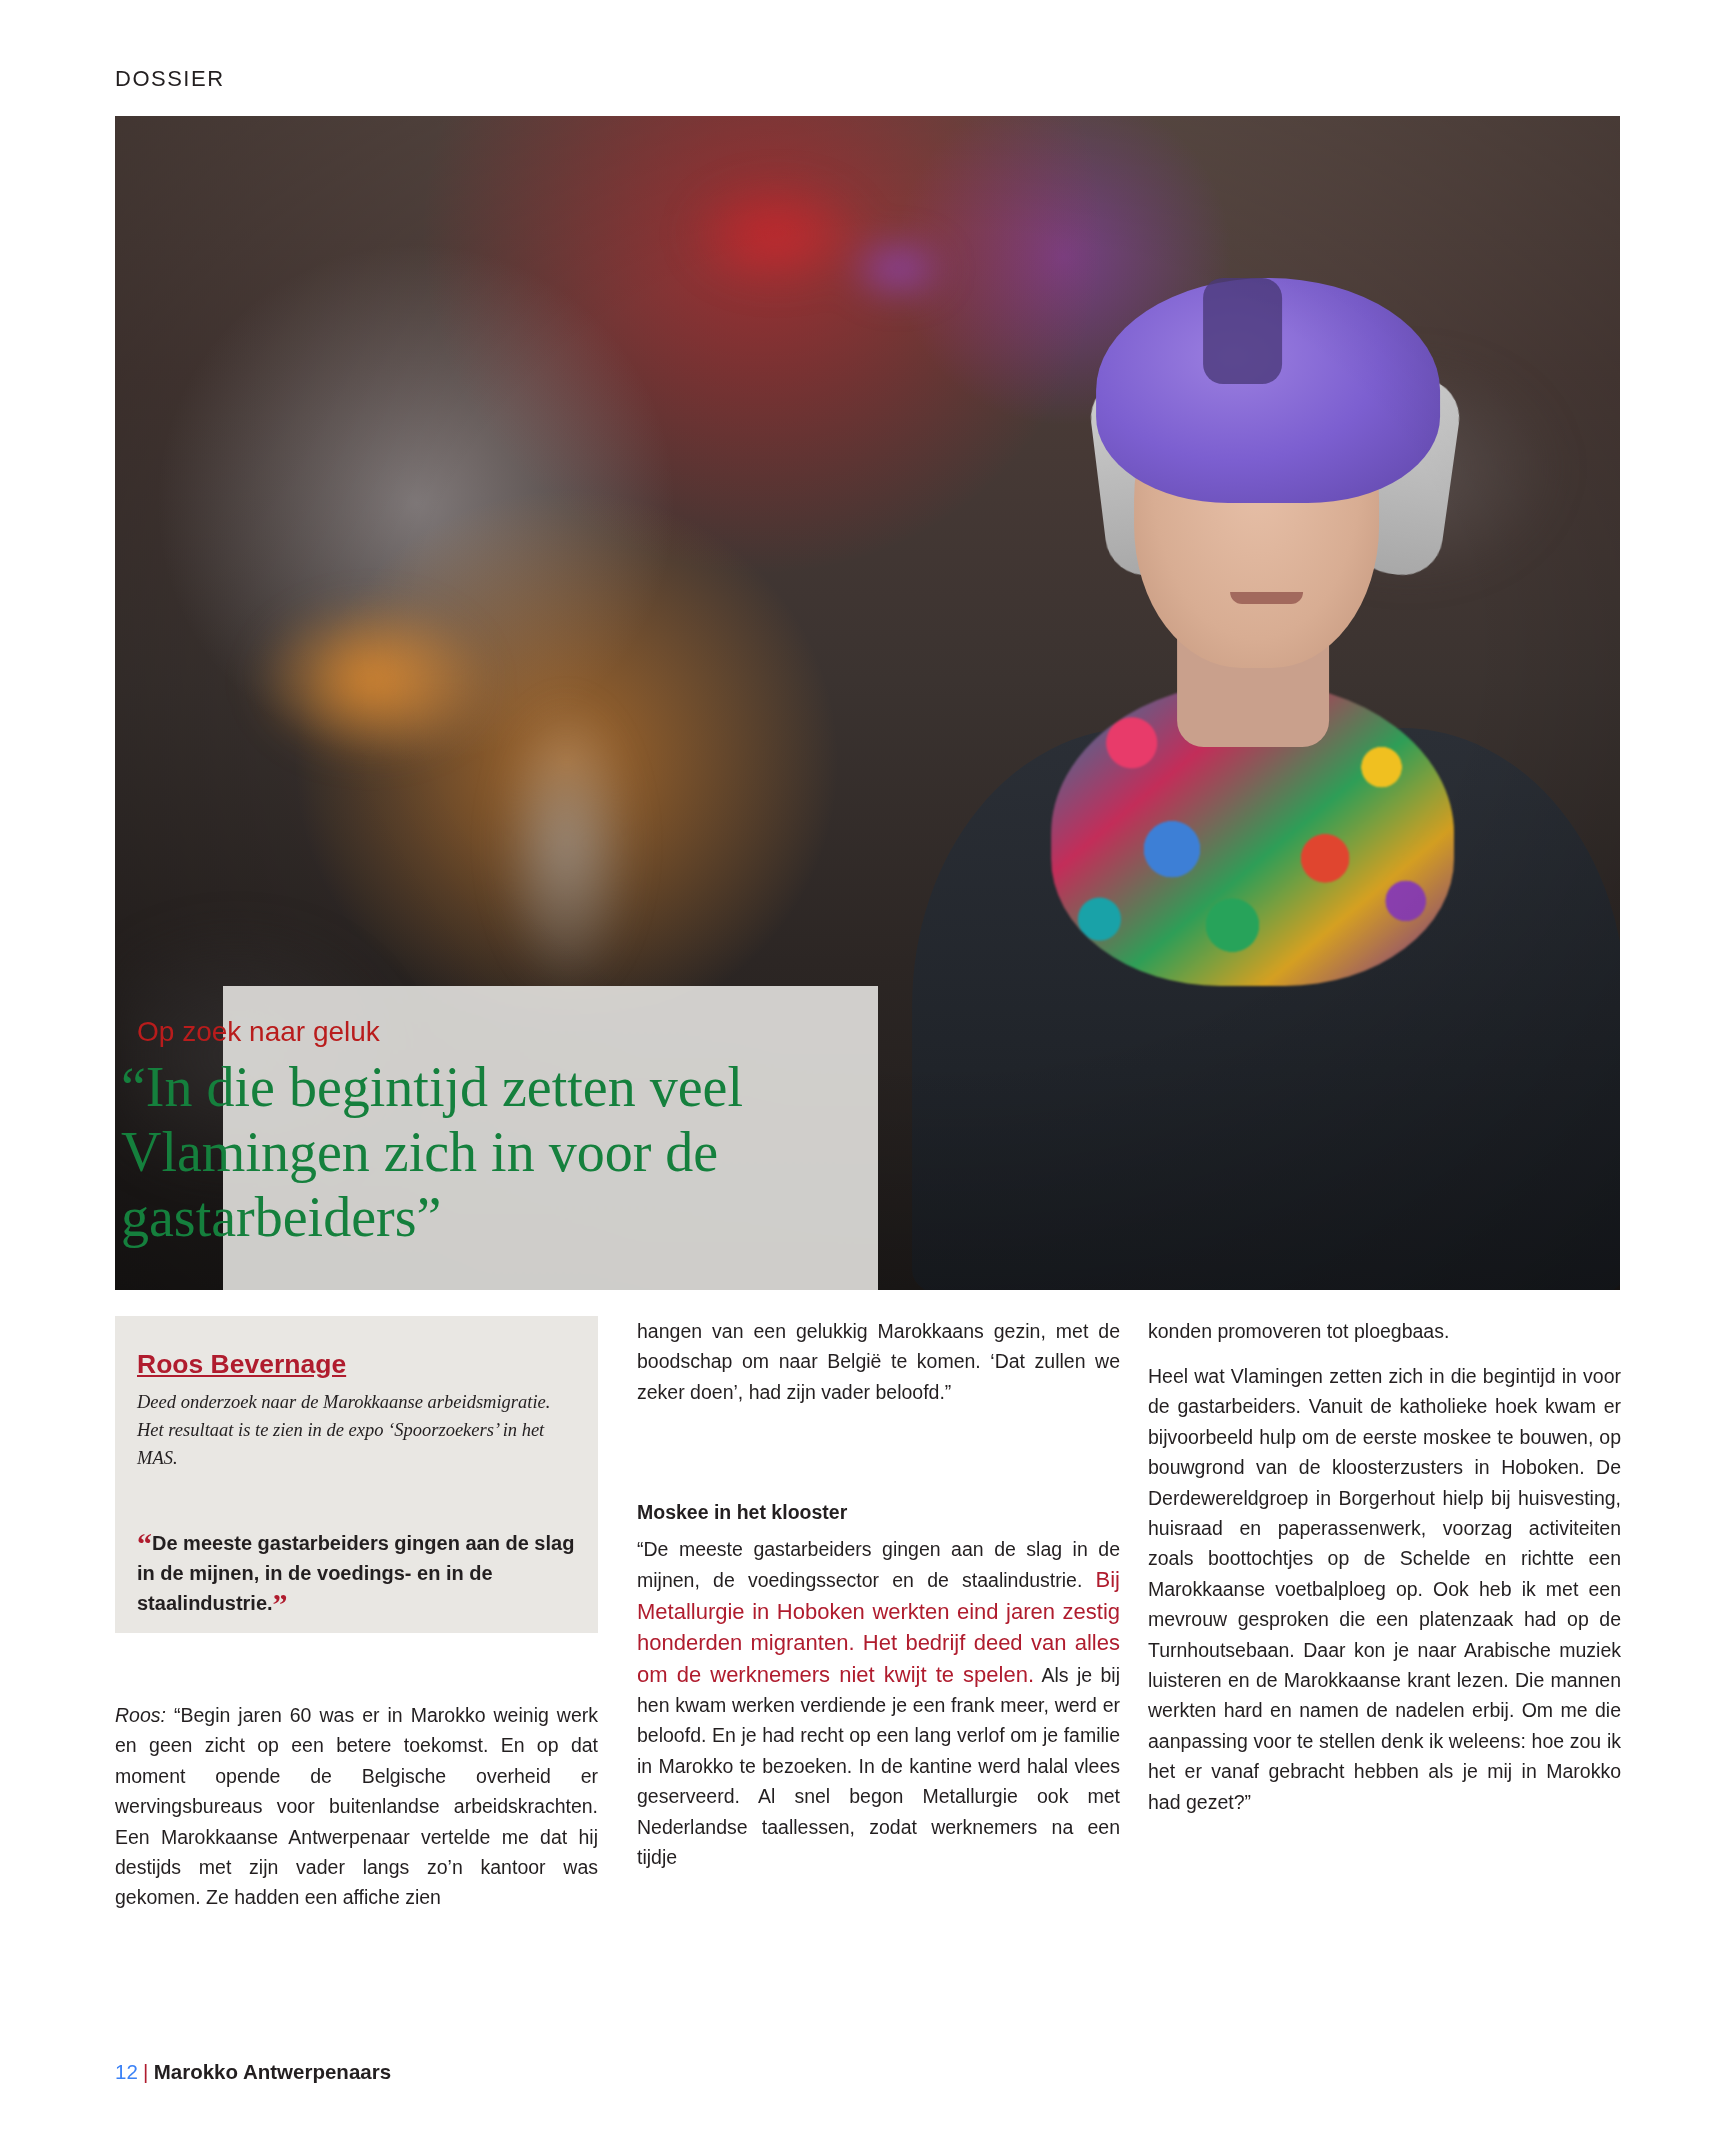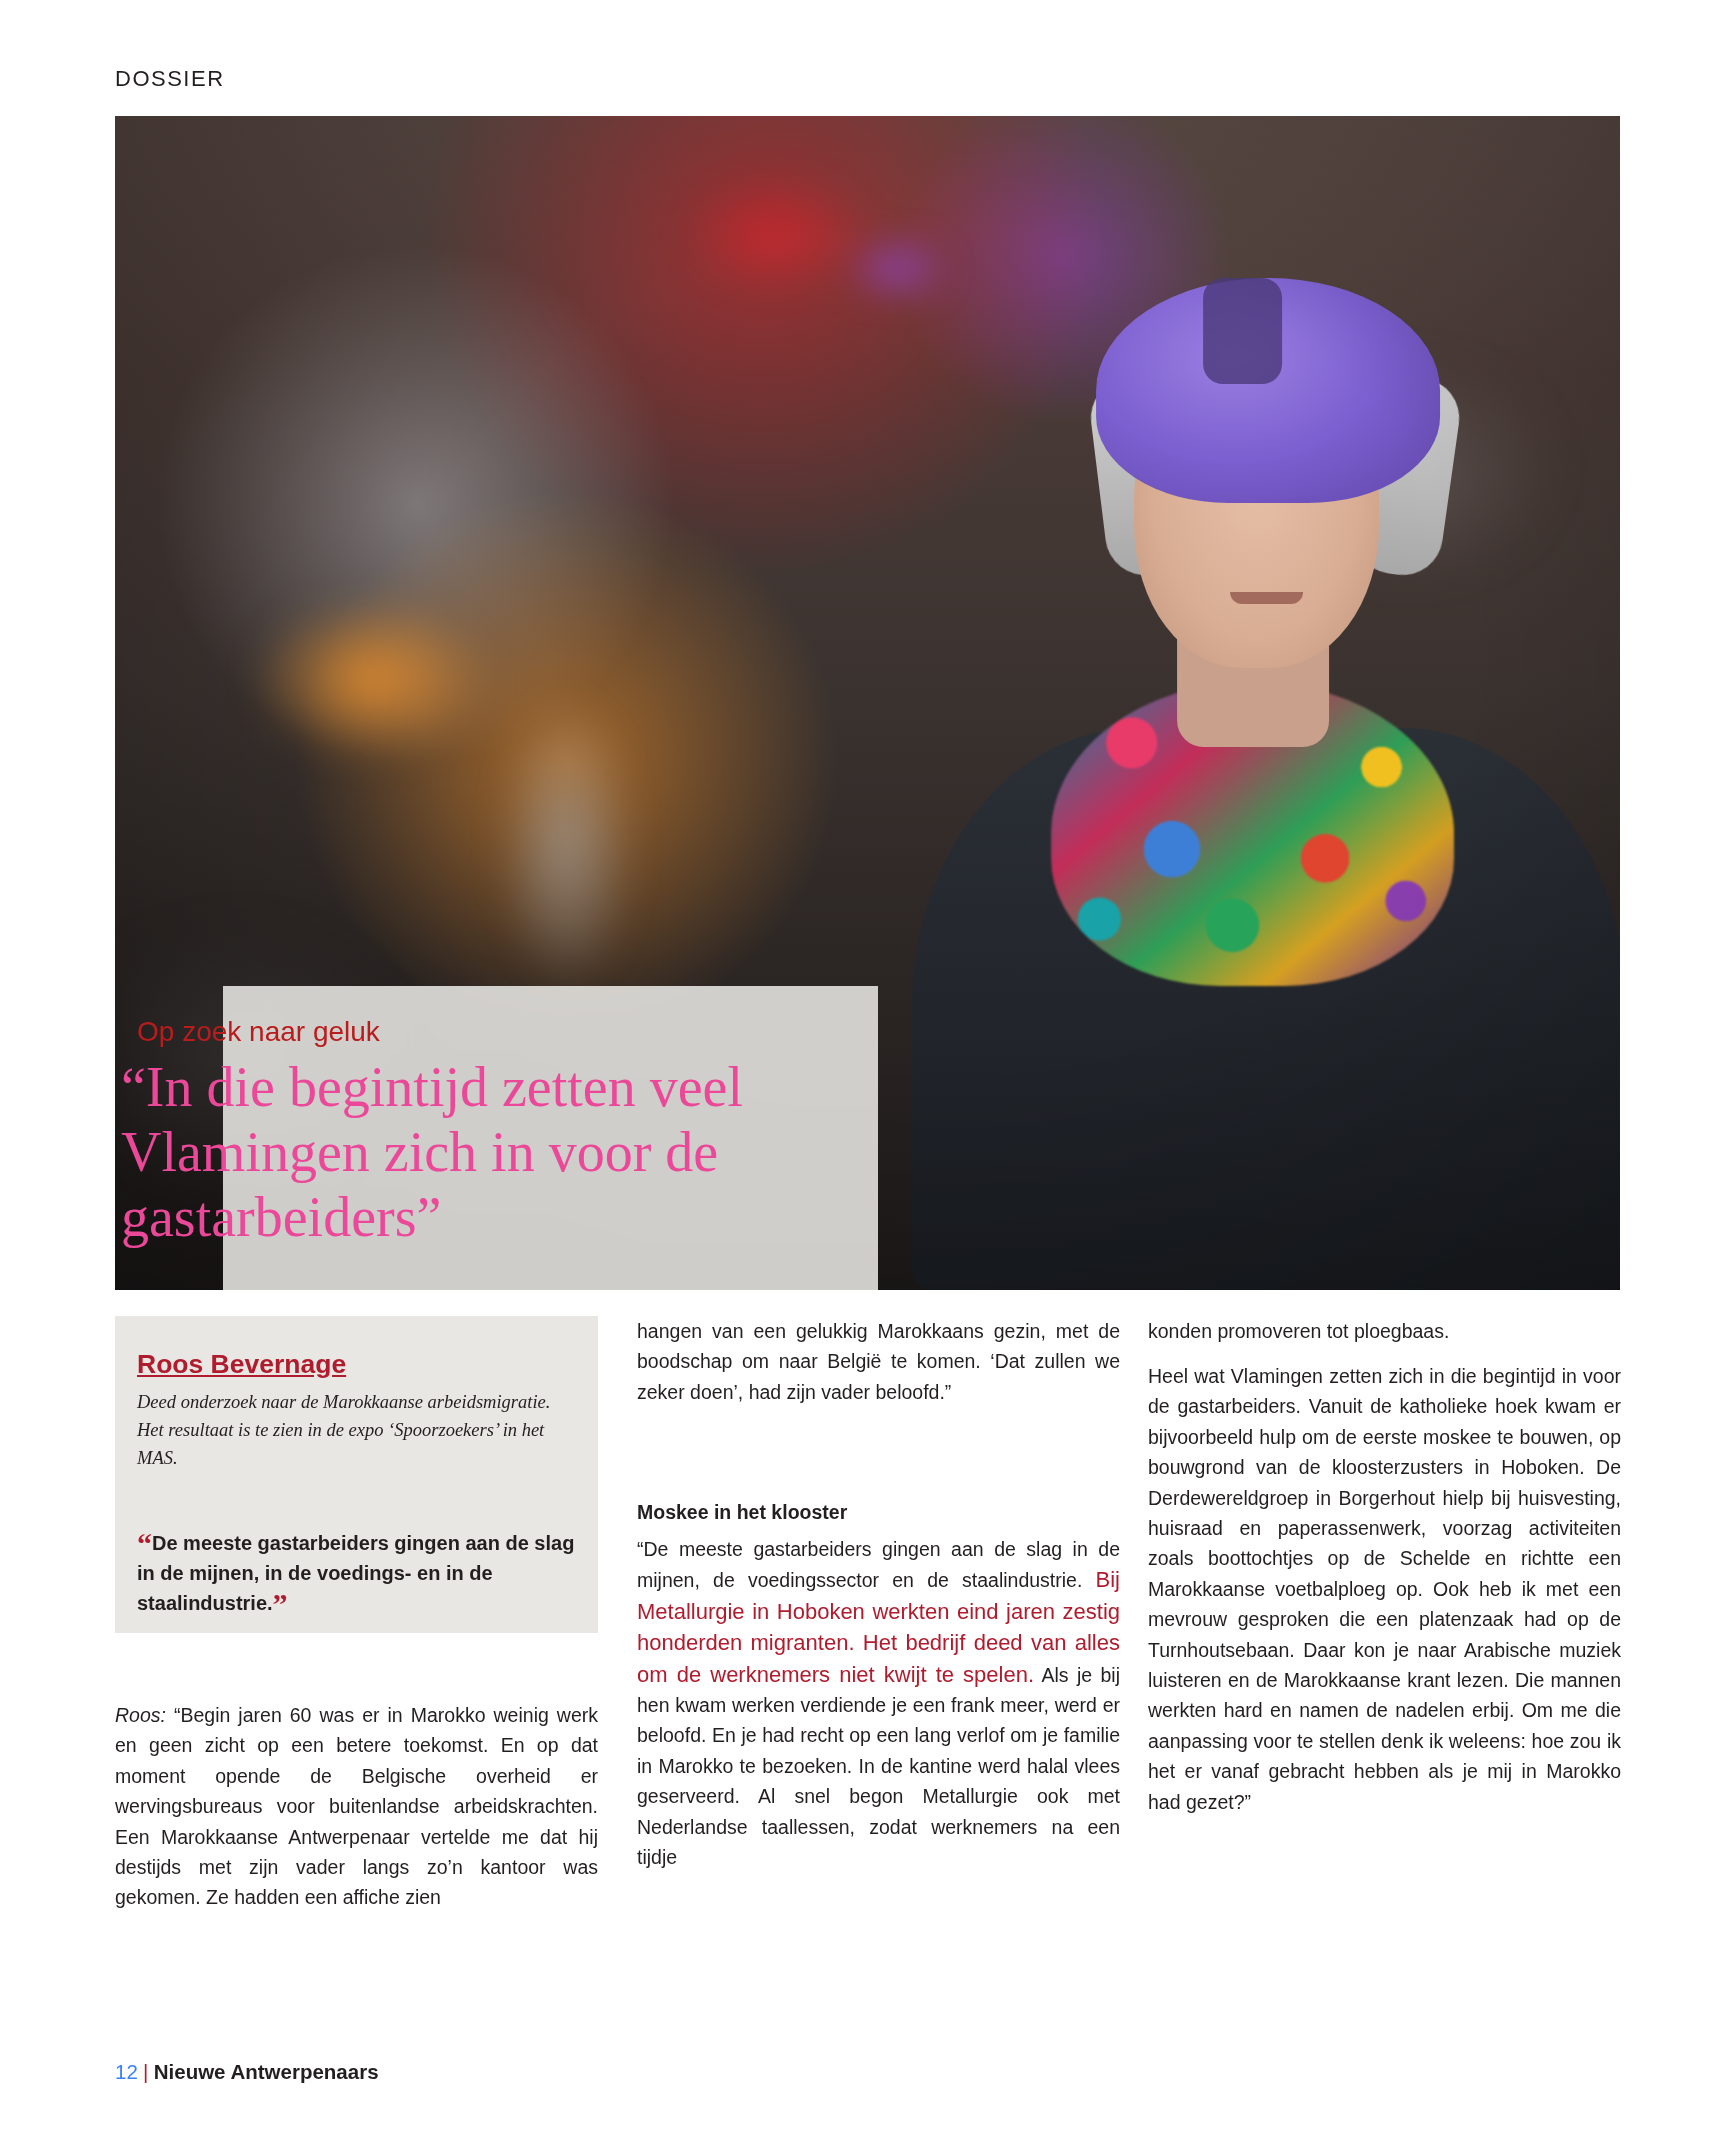--- a/index.html
+++ b/index.html
@@ -199,21 +199,21 @@
     font-family: "Liberation Sans", sans-serif;
   }
   .headline {
     position: absolute;
     left: 114px;
     top: 1055px;
     width: 675px;
     font-family: "Liberation Serif", serif;
     font-size: 56px;
     line-height: 1.16;
-    color: #ec4899;
+    color: #15803d;
   }
 
   .byline-box {
     position: absolute;
     left: 108px;
     top: 1316px;
     width: 483px;
     height: 317px;
     background: #e9e7e3;
   }
@@ -368,17 +368,17 @@
     <span class="highlight">Bij Metallurgie in Hoboken werkten eind jaren zestig honderden migranten. Het bedrijf deed van alles om de werknemers niet kwijt te spelen.</span>
     <span>Als je bij hen kwam werken verdiende je een frank meer, werd er beloofd. En je had recht op een lang verlof om je familie in Marokko te bezoeken. In de kantine werd halal vlees geserveerd. Al snel begon Metallurgie ook met Nederlandse taallessen, zodat werknemers na een tijdje</span>
   </div>
 
   <div class="col3-body">
     <p>konden promoveren tot ploegbaas.</p>
     <p>Heel wat Vlamingen zetten zich in die begintijd in voor de gastarbeiders. Vanuit de katholieke hoek kwam er bijvoorbeeld hulp om de eerste moskee te bouwen, op bouwgrond van de kloosterzusters in Hoboken. De Derdewereldgroep in Borgerhout hielp bij huisvesting, huisraad en paperassenwerk, voorzag activiteiten zoals boottochtjes op de Schelde en richtte een Marokkaanse voetbalploeg op. Ook heb ik met een mevrouw gesproken die een platenzaak had op de Turnhoutsebaan. Daar kon je naar Arabische muziek luisteren en de Marokkaanse krant lezen. Die mannen werkten hard en namen de nadelen erbij. Om me die aanpassing voor te stellen denk ik weleens: hoe zou ik het er vanaf gebracht hebben als je mij in Marokko had gezet?”</p>
   </div>
 
   <div class="footer">
-    <span class="pageno">12</span><span class="sep">|</span><span class="title">Nieuwe Antwerpenaars</span>
+    <span class="pageno">12</span><span class="sep">|</span><span class="title">Marokko Antwerpenaars</span>
   </div>
 
 </div>
 
 
 </body></html>

